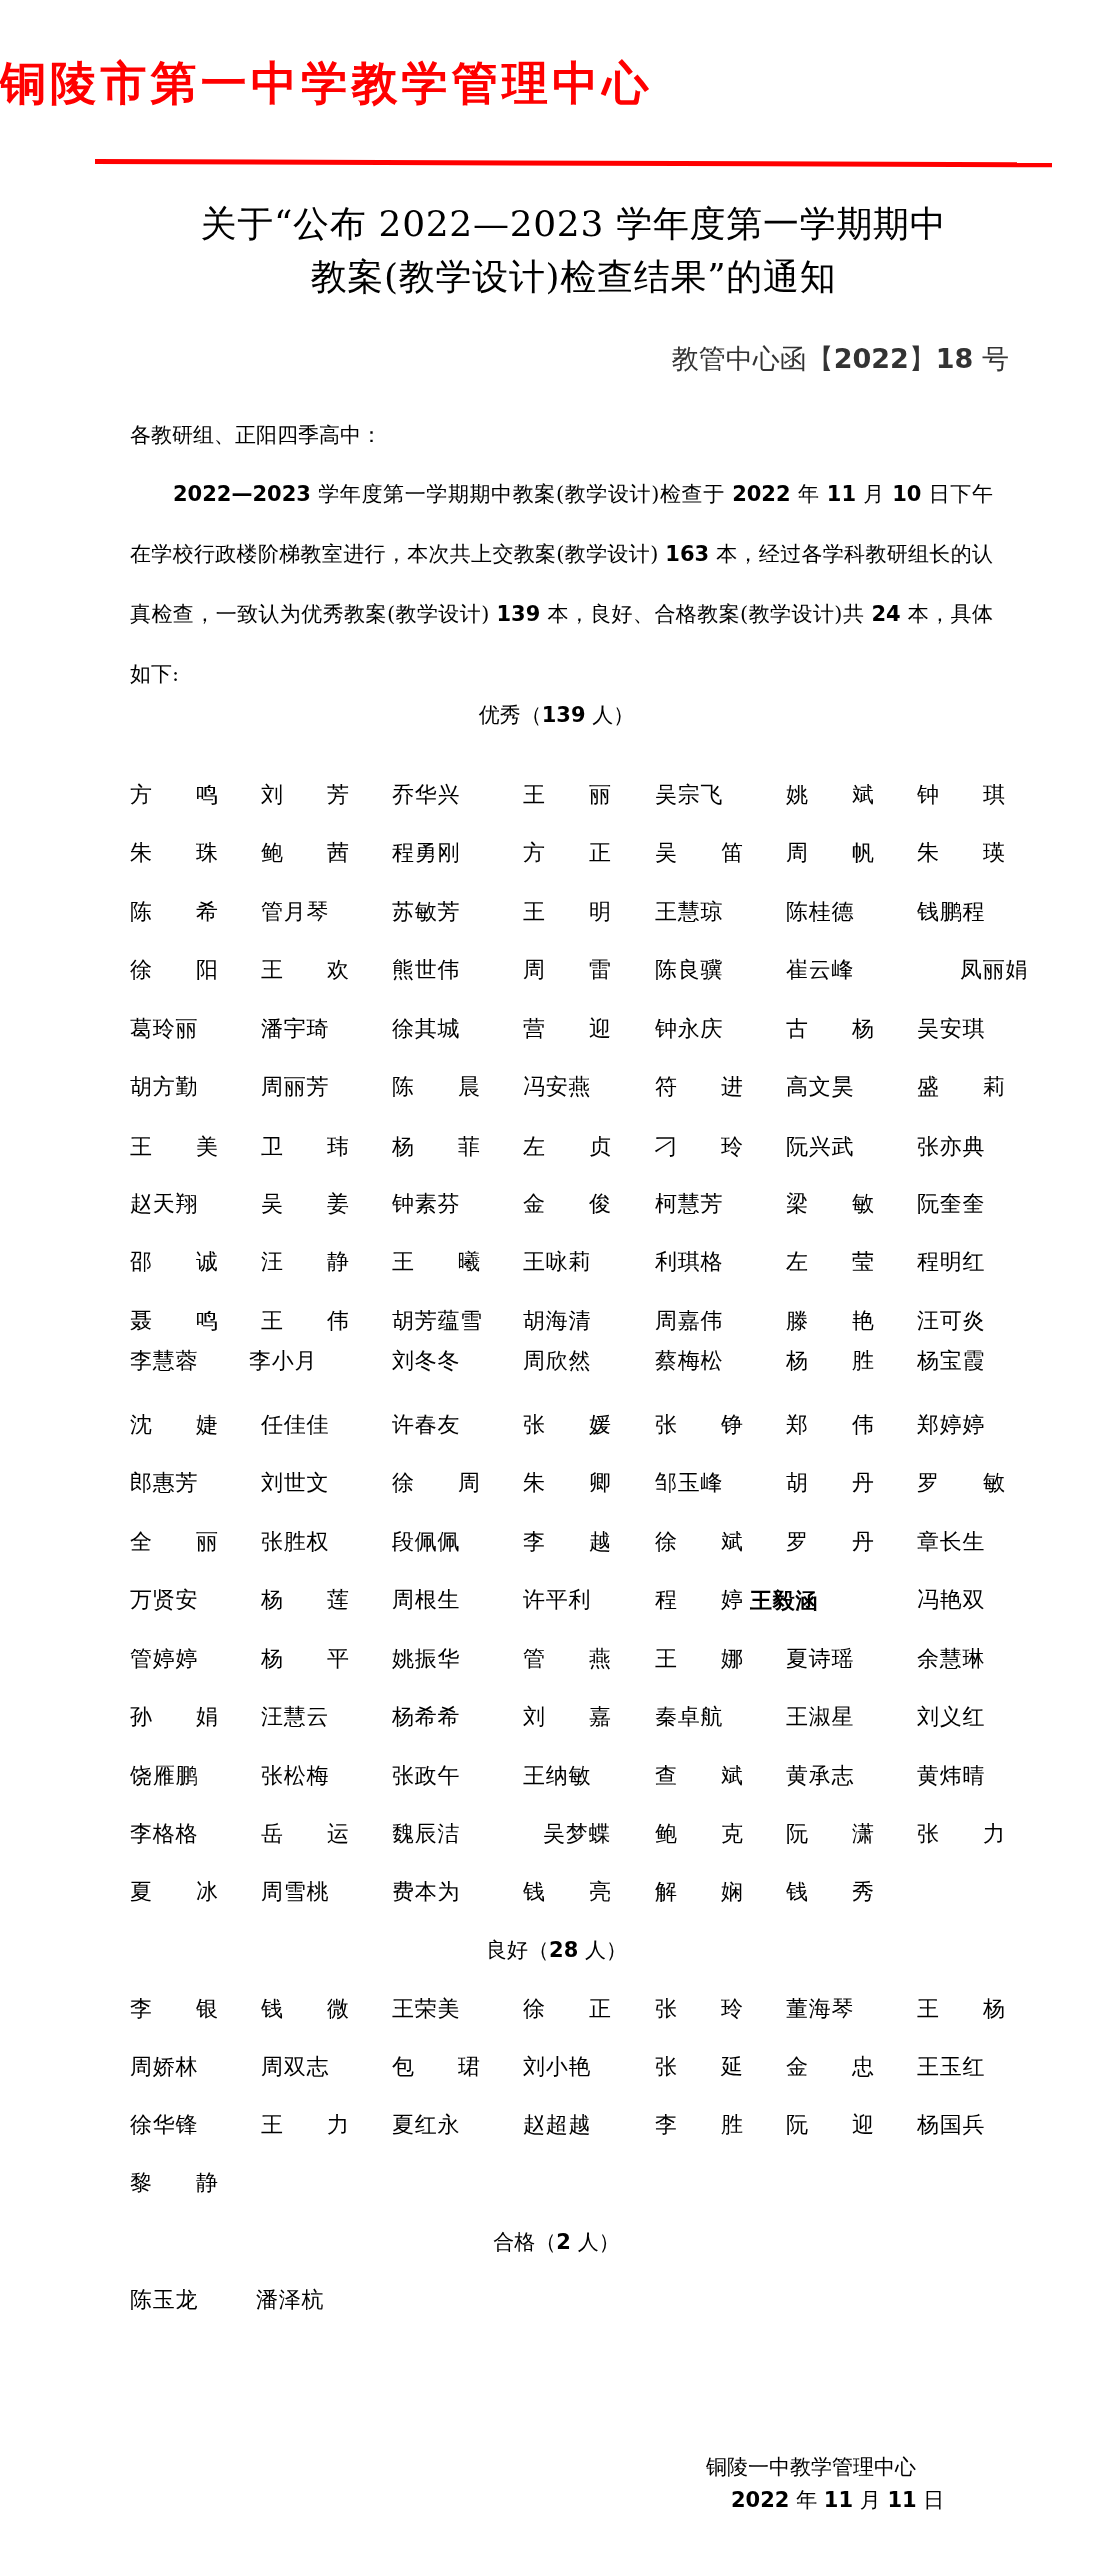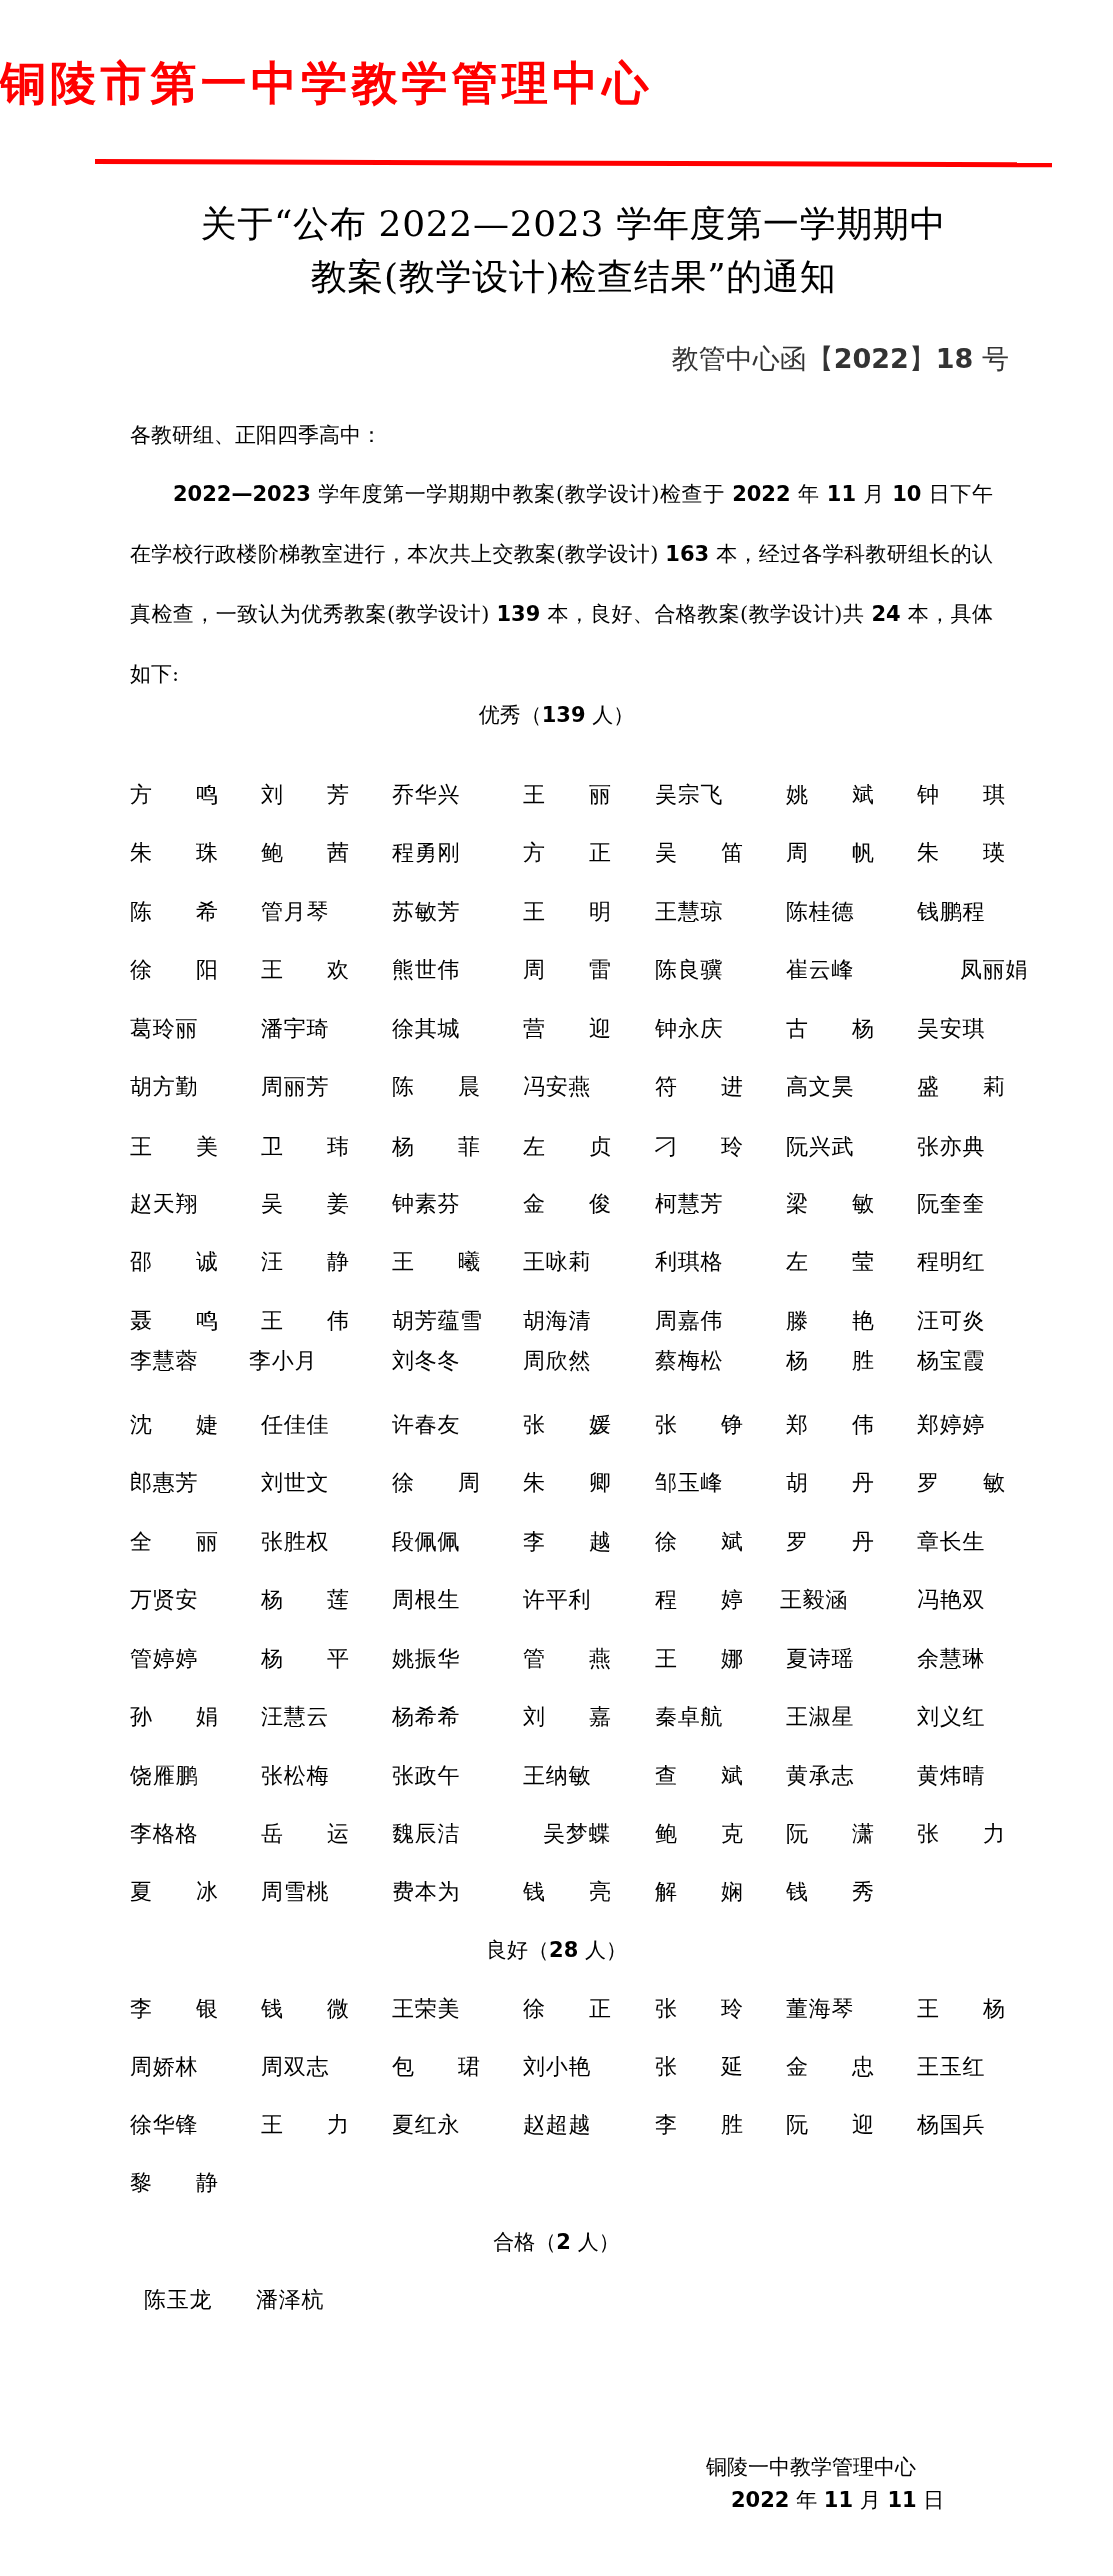--- a/index.html
+++ b/index.html
@@ -323,21 +323,21 @@
       <span class="name" style="left: 131px; width: 88px; display: flex; justify-content: space-between;">
         <span>杨</span>
         <span>莲</span>
       </span>
       <span class="name three" style="left: 262px; width: auto;">周根生</span>
       <span class="name three" style="left: 393px; width: auto;">许平利</span>
       <span class="name" style="left: 525px; width: 88px; display: flex; justify-content: space-between;">
         <span>程</span>
         <span>婷</span>
       </span>
-      <span class="name three" style="left: 650px; width: auto;">王毅涵</span>
+      <span class="name three" style="left: 620px; width: auto; font-weight: bold;">王毅涵</span>
       <span class="name three" style="left: 787px; width: auto;">冯艳双</span>
     </div>
     <div class="abs name-row" style="top: 1645px;">
       <span class="name three" style="left: 0px; width: auto;">管婷婷</span>
       <span class="name" style="left: 131px; width: 88px; display: flex; justify-content: space-between;">
         <span>杨</span>
         <span>平</span>
       </span>
       <span class="name three" style="left: 262px; width: auto;">姚振华</span>
       <span class="name" style="left: 393px; width: 88px; display: flex; justify-content: space-between;">
@@ -487,20 +487,20 @@
       <span class="name" style="left: 0px; width: 88px; display: flex; justify-content: space-between;">
         <span>黎</span>
         <span>静</span>
       </span>
     </div>
   </div>
 
 <div class="abs section-title" style="top:2228px;"><span>合格（</span><b>2</b><span> 人）</span></div>
 <div id="pass-list">
     <div class="abs name-row" style="top: 2286px;">
-      <span class="name three" style="left: 14px; width: auto; font-family: Liberation Serif, serif;">陈玉龙</span>
+      <span class="name three" style="left: 0px; width: auto; font-family: Liberation Serif, serif;">陈玉龙</span>
       <span class="name three" style="left: 126px; width: auto;">潘泽杭</span>
     </div>
   </div>
 
 <div class="abs sig" style="left:706px; top:2453px;">铜陵一中教学管理中心</div>
 <div class="abs sig" style="left:731px; top:2486px;"><b>2022</b><span> 年 </span><b>11</b><span> 月 </span><b>11</b><span> 日</span></div>
 
 
 </body></html>

